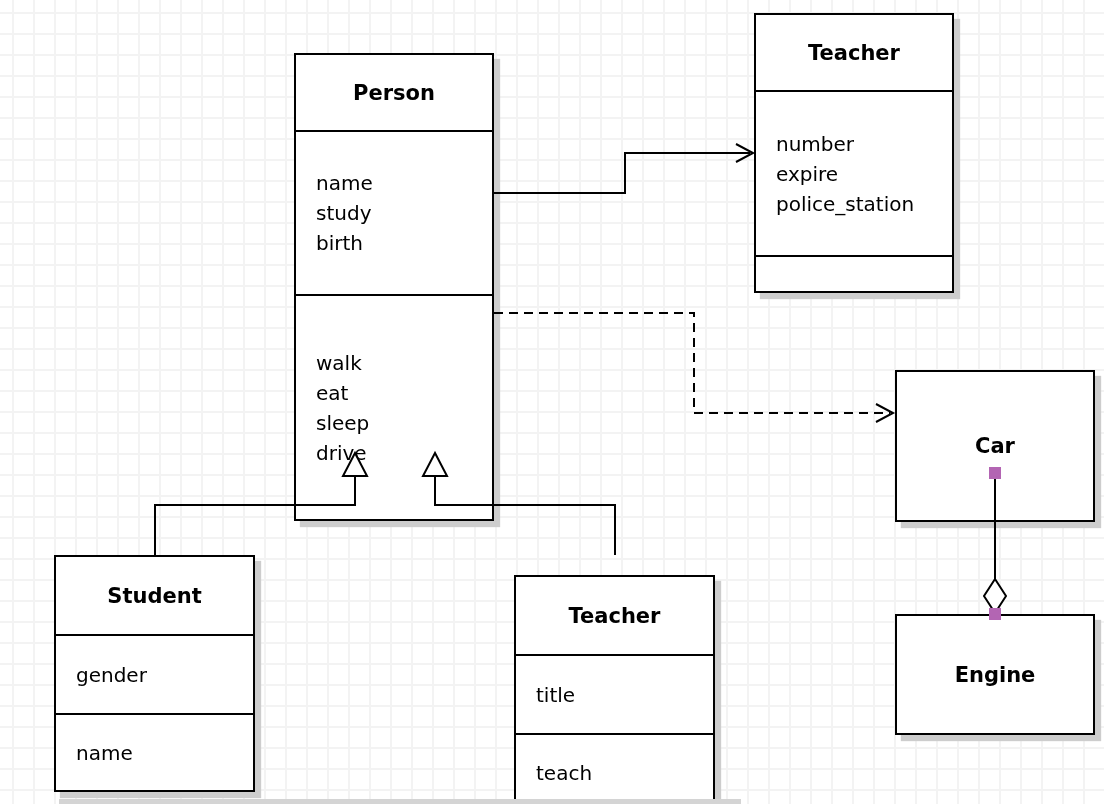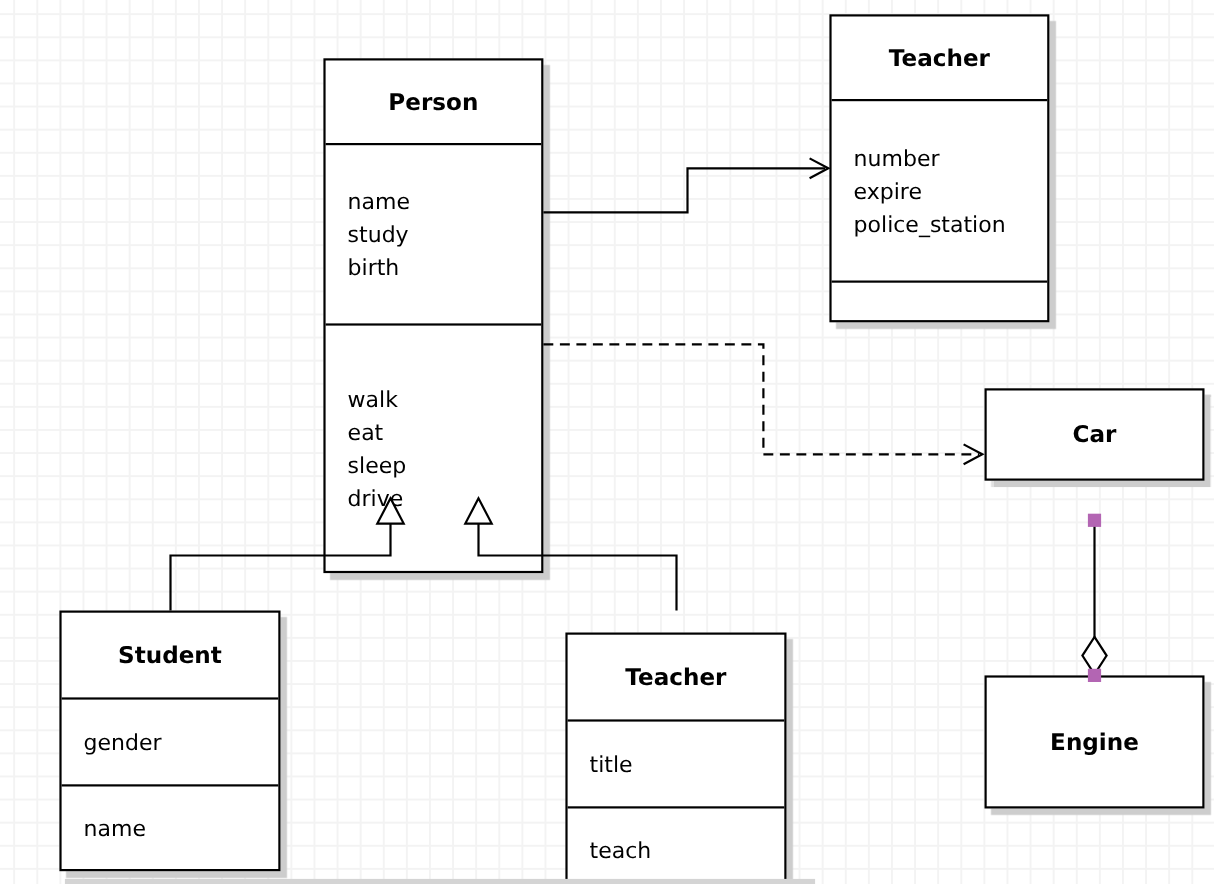--- a/index.html
+++ b/index.html
@@ -86,21 +86,21 @@
   <div class="uml-class" style="left:754px;top:13px;width:200px;height:280px;">
     <div class="uml-title" style="height:75px;">Teacher</div>
     <div class="uml-section" style="height:165px;">
       <div class="uml-line">number</div>
       <div class="uml-line">expire</div>
       <div class="uml-line">police_station</div>
     </div>
     <div class="uml-section fill"></div>
   </div>
 
-  <div class="uml-class" style="left:895px;top:353px;width:200px;height:84px;">
+  <div class="uml-class" style="left:895px;top:370px;width:200px;height:152px;">
     <div class="uml-title fill">Car</div>
   </div>
 
   <div class="uml-class" style="left:895px;top:614px;width:200px;height:121px;text-align:center;">
     <div class="uml-title fill">Engine</div>
   </div>
 
   <div class="uml-class" style="left:54px;top:555px;width:201px;height:237px;justify-content:flex-end;">
     <div class="uml-title" style="height:77px;">Student</div>
     <div class="uml-section" style="height:79px;">

